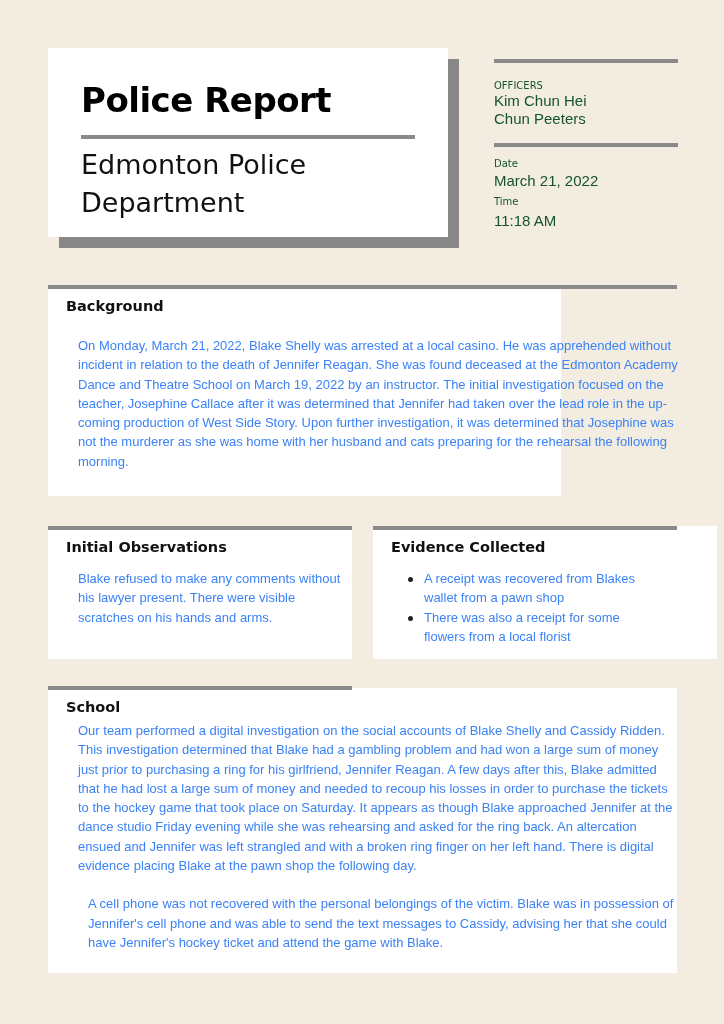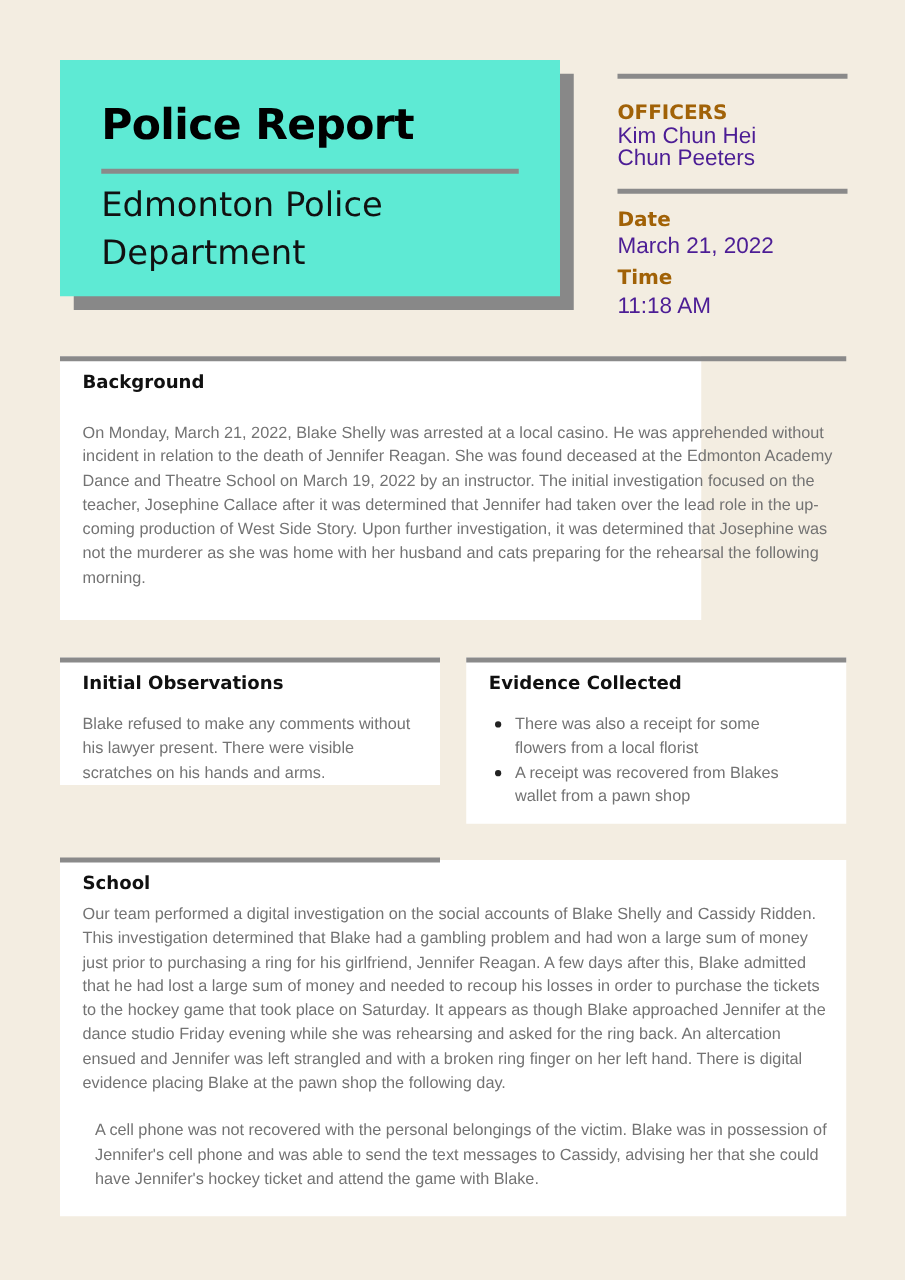--- a/index.html
+++ b/index.html
@@ -10,52 +10,52 @@
     color: #1a1a1a;
     position: relative;
     overflow: hidden;
   }
   .title-shadow {
     position: absolute; left: 59px; top: 59px; width: 400px; height: 189px;
     background: #888888;
   }
   .title-card {
     position: absolute; left: 48px; top: 48px; width: 400px; height: 189px;
-    background: #5eead4;
+    background: #ffffff;
   }
   .title-main {
     position: absolute; left: 33px; top: 32px;
     font-family: "DejaVu Sans", sans-serif; font-weight: bold;
     font-size: 34px; color: #000; letter-spacing: -0.5px;
   }
   .title-rule {
     position: absolute; left: 33px; top: 87px; width: 334px; height: 4px;
     background: #8a8a8a;
   }
   .title-sub {
     position: absolute; left: 33px; top: 98px; width: 340px;
     font-family: "DejaVu Sans", sans-serif; font-size: 27px; line-height: 38px;
     color: #111;
   }
   .side { position: absolute; left: 494px; top: 59px; width: 184px; }
   .side-rule { height: 4px; background: #8a8a8a; width: 184px; }
   .side-heading {
-    font-family: "DejaVu Sans", sans-serif; font-weight: bold; font-size: 16px; color: #a16207;
+    font-family: "DejaVu Sans", sans-serif; font-weight: normal; font-size: 10px; color: #14532d;
   }
-  .side-text { font-size: 18px; line-height: 17.5px; color: #4c1d95; }
+  .side-text { font-size: 15px; line-height: 17.5px; color: #14532d; }
   .card {
     position: absolute; background: #ffffff;
   }
   .card-bar { position: absolute; left: 0; top: 0; height: 4px; background: #8a8a8a; }
   .card-heading {
     position: absolute; left: 18px;
     font-family: "DejaVu Sans", sans-serif; font-weight: bold; font-size: 14.5px; color: #111;
   }
   .card-text {
-    position: absolute; left: 18px; font-size: 13px; line-height: 19.3px; color: #737373;
+    position: absolute; left: 30px; font-size: 13px; line-height: 19.3px; color: #3b82f6;
   }
   ul.evid { list-style: none; }
   ul.evid li { position: relative; padding-left: 21px; }
   ul.evid li::before {
     content: ""; position: absolute; left: 5px; top: 8px; width: 5px; height: 5px;
     border-radius: 50%; background: #222;
   }
 </style>
 </head>
 <body>
@@ -80,32 +80,32 @@
   <div class="side-heading" style="margin-top:6px;">Time</div>
   <div class="side-text" style="margin-top:5px;">11:18 AM</div>
 </div>
 
 <div class="card" style="left:48px; top:285px; width:513px; height:211px;">
   <div class="card-bar" style="width:629px;"></div>
   <div class="card-heading" style="top:13px;">Background</div>
   <div class="card-text" style="top:51px; width:600px;">On Monday, March 21, 2022, Blake Shelly was arrested at a local casino. He was apprehended without incident in relation to the death of Jennifer Reagan. She was found deceased at the Edmonton Academy Dance and Theatre School on March 19, 2022 by an instructor. The initial investigation focused on the teacher, Josephine Callace after it was determined that Jennifer had taken over the lead role in the up-coming production of West Side Story. Upon further investigation, it was determined that Josephine was not the murderer as she was home with her husband and cats preparing for the rehearsal the following morning.</div>
 </div>
 
-<div class="card" style="left:48px; top:526px; width:304px; height:102px;">
+<div class="card" style="left:48px; top:526px; width:304px; height:133px;">
   <div class="card-bar" style="width:304px;"></div>
   <div class="card-heading" style="top:13px;">Initial Observations</div>
   <div class="card-text" style="top:43px; width:275px;">Blake refused to make any comments without his lawyer present. There were visible scratches on his hands and arms.</div>
 </div>
 
-<div class="card" style="left:373px; top:526px; width:304px; height:133px;">
+<div class="card" style="left:373px; top:526px; width:344px; height:133px;">
   <div class="card-bar" style="width:304px;"></div>
   <div class="card-heading" style="top:13px;">Evidence Collected</div>
   <ul class="card-text evid" style="top:43px; width:260px;">
+    <li>A receipt was recovered from Blakes wallet from a pawn shop</li>
     <li>There was also a receipt for some flowers from a local florist</li>
-    <li>A receipt was recovered from Blakes wallet from a pawn shop</li>
   </ul>
 </div>
 
 <div class="card" style="left:48px; top:688px; width:629px; height:285px;">
   <div class="card-bar" style="width:304px; top:-2px;"></div>
   <div class="card-heading" style="top:11px;">School</div>
   <div class="card-text" style="top:33px; width:600px;">
     <p>Our team performed a digital investigation on the social accounts of Blake Shelly and Cassidy Ridden. This investigation determined that Blake had a gambling problem and had won a large sum of money just prior to purchasing a ring for his girlfriend, Jennifer Reagan. A few days after this, Blake admitted that he had lost a large sum of money and needed to recoup his losses in order to purchase the tickets to the hockey game that took place on Saturday. It appears as though Blake approached Jennifer at the dance studio Friday evening while she was rehearsing and asked for the ring back. An altercation ensued and Jennifer was left strangled and with a broken ring finger on her left hand. There is digital evidence placing Blake at the pawn shop the following day.</p>
     <p style="margin-top:19px;margin-left:10px;">A cell phone was not recovered with the personal belongings of the victim. Blake was in possession of Jennifer's cell phone and was able to send the text messages to Cassidy, advising her that she could have Jennifer's hockey ticket and attend the game with Blake.</p>
   </div>

